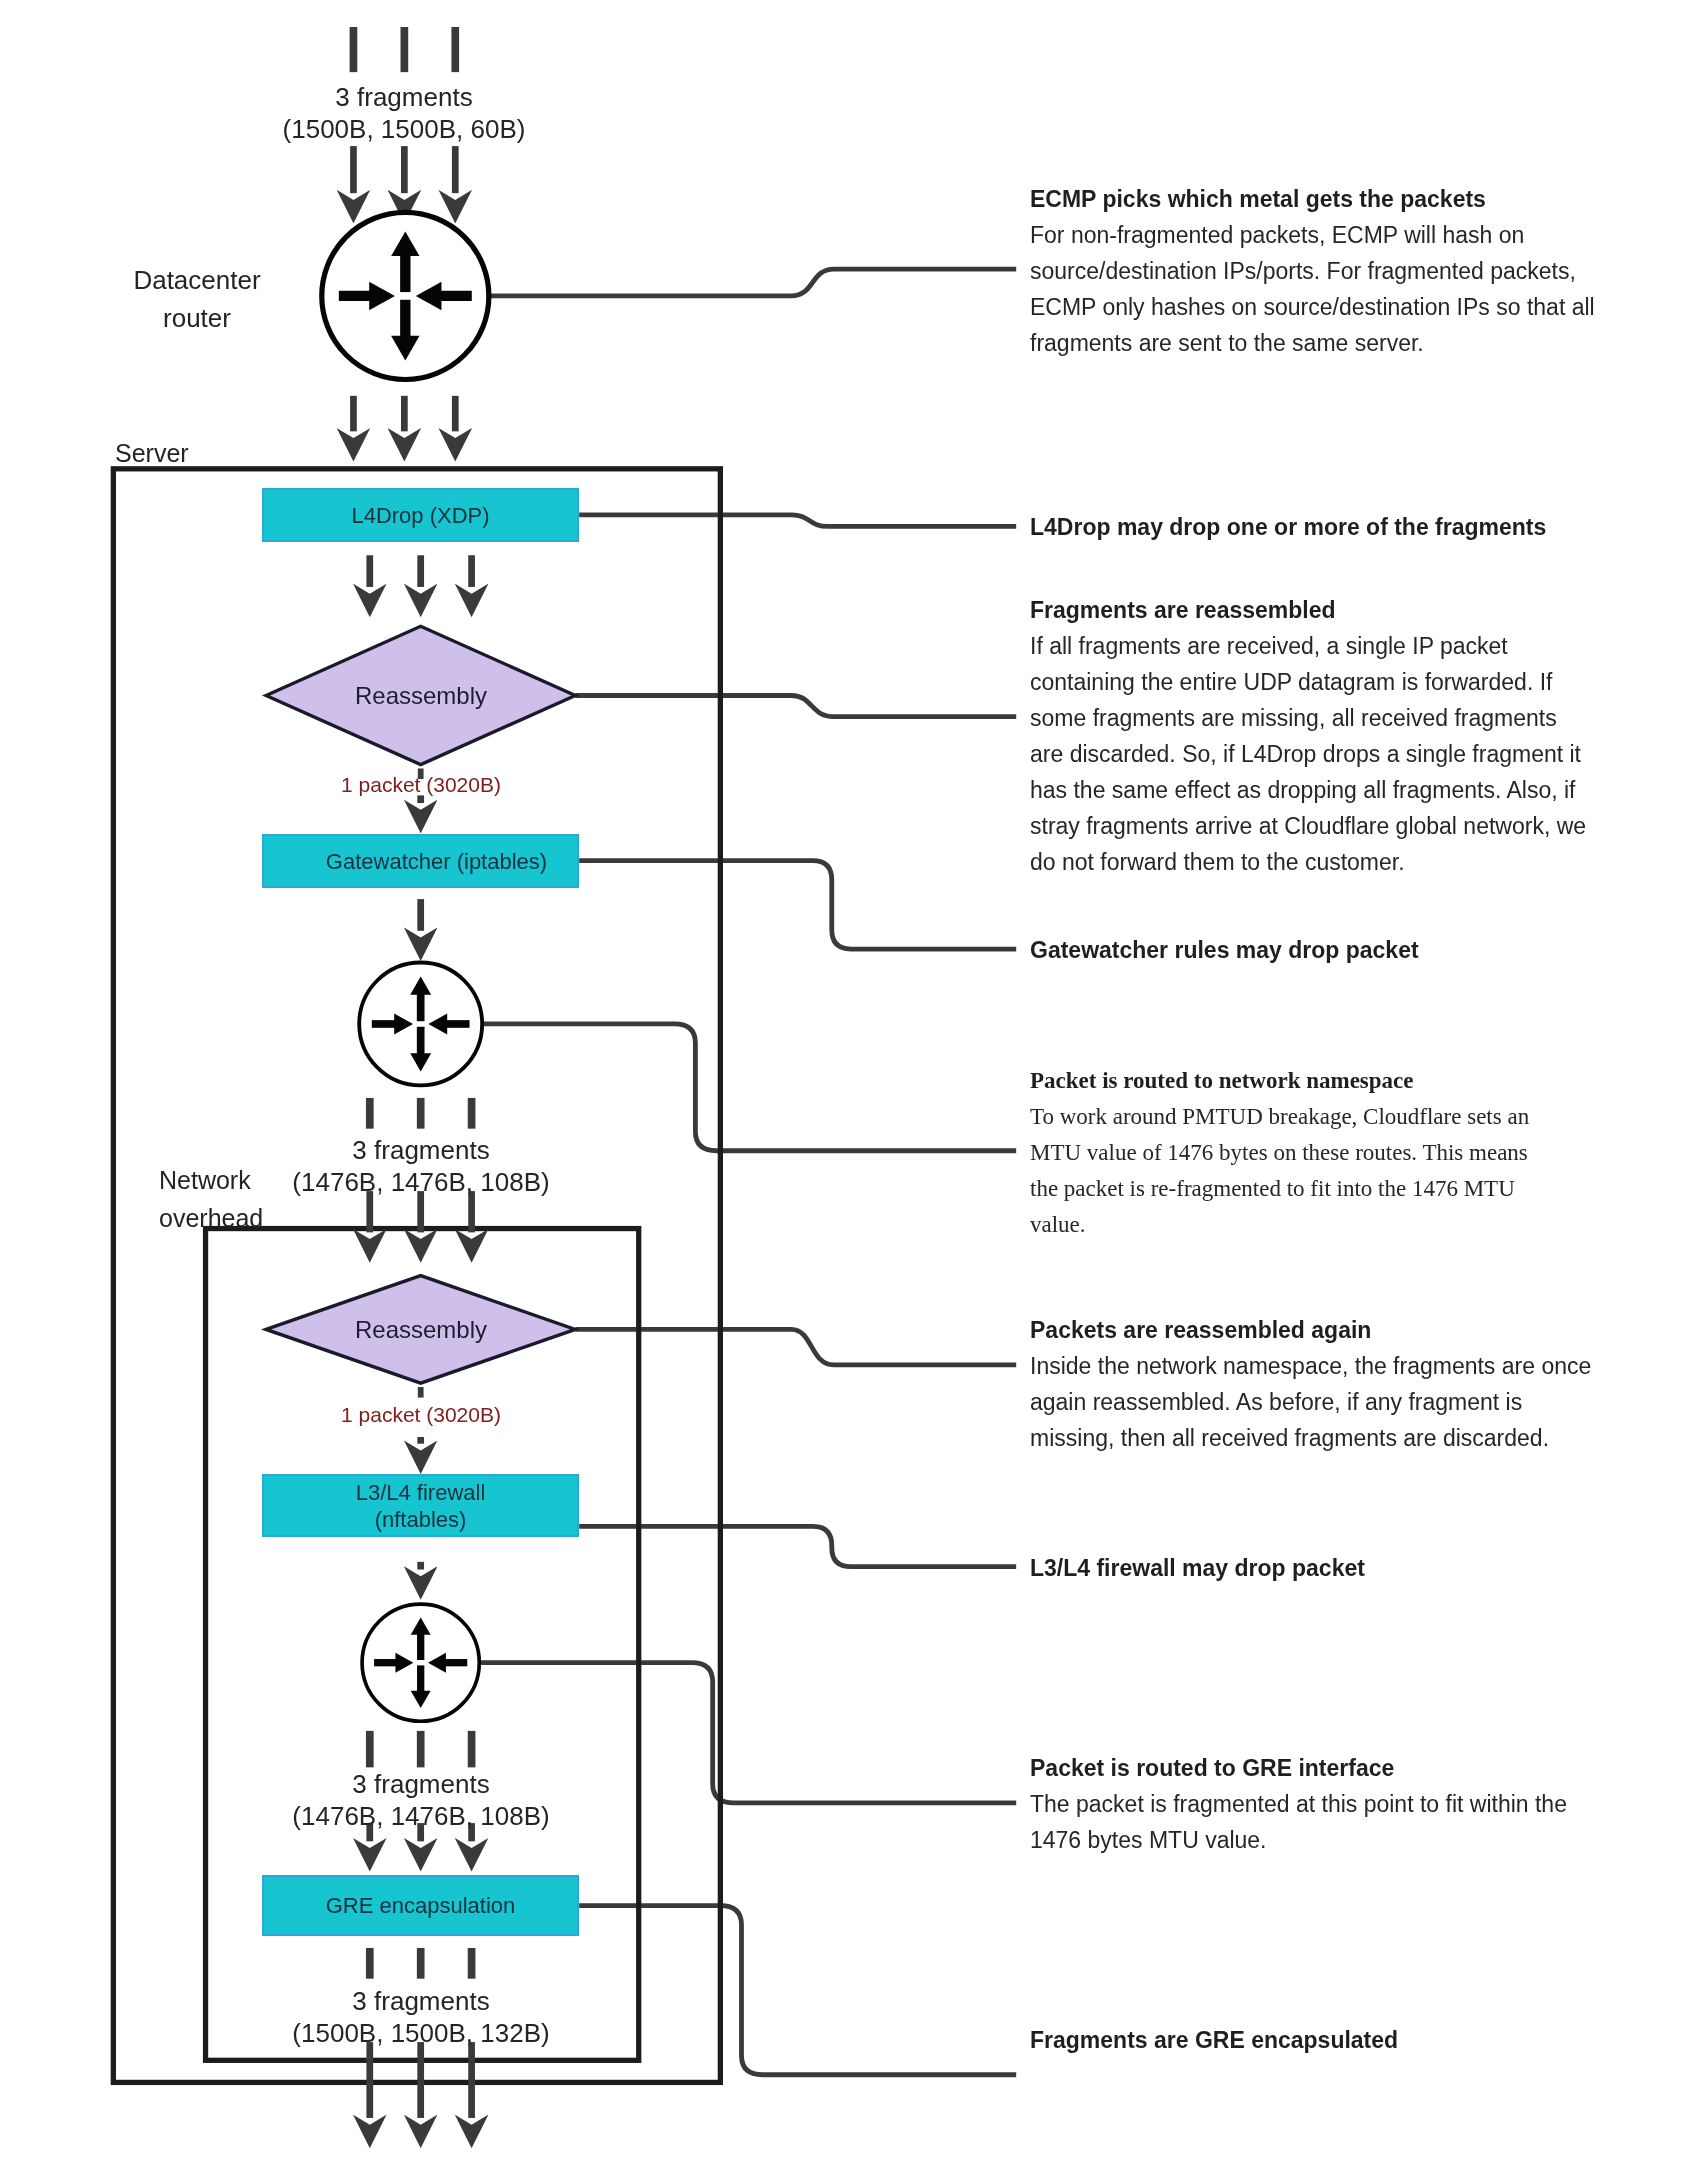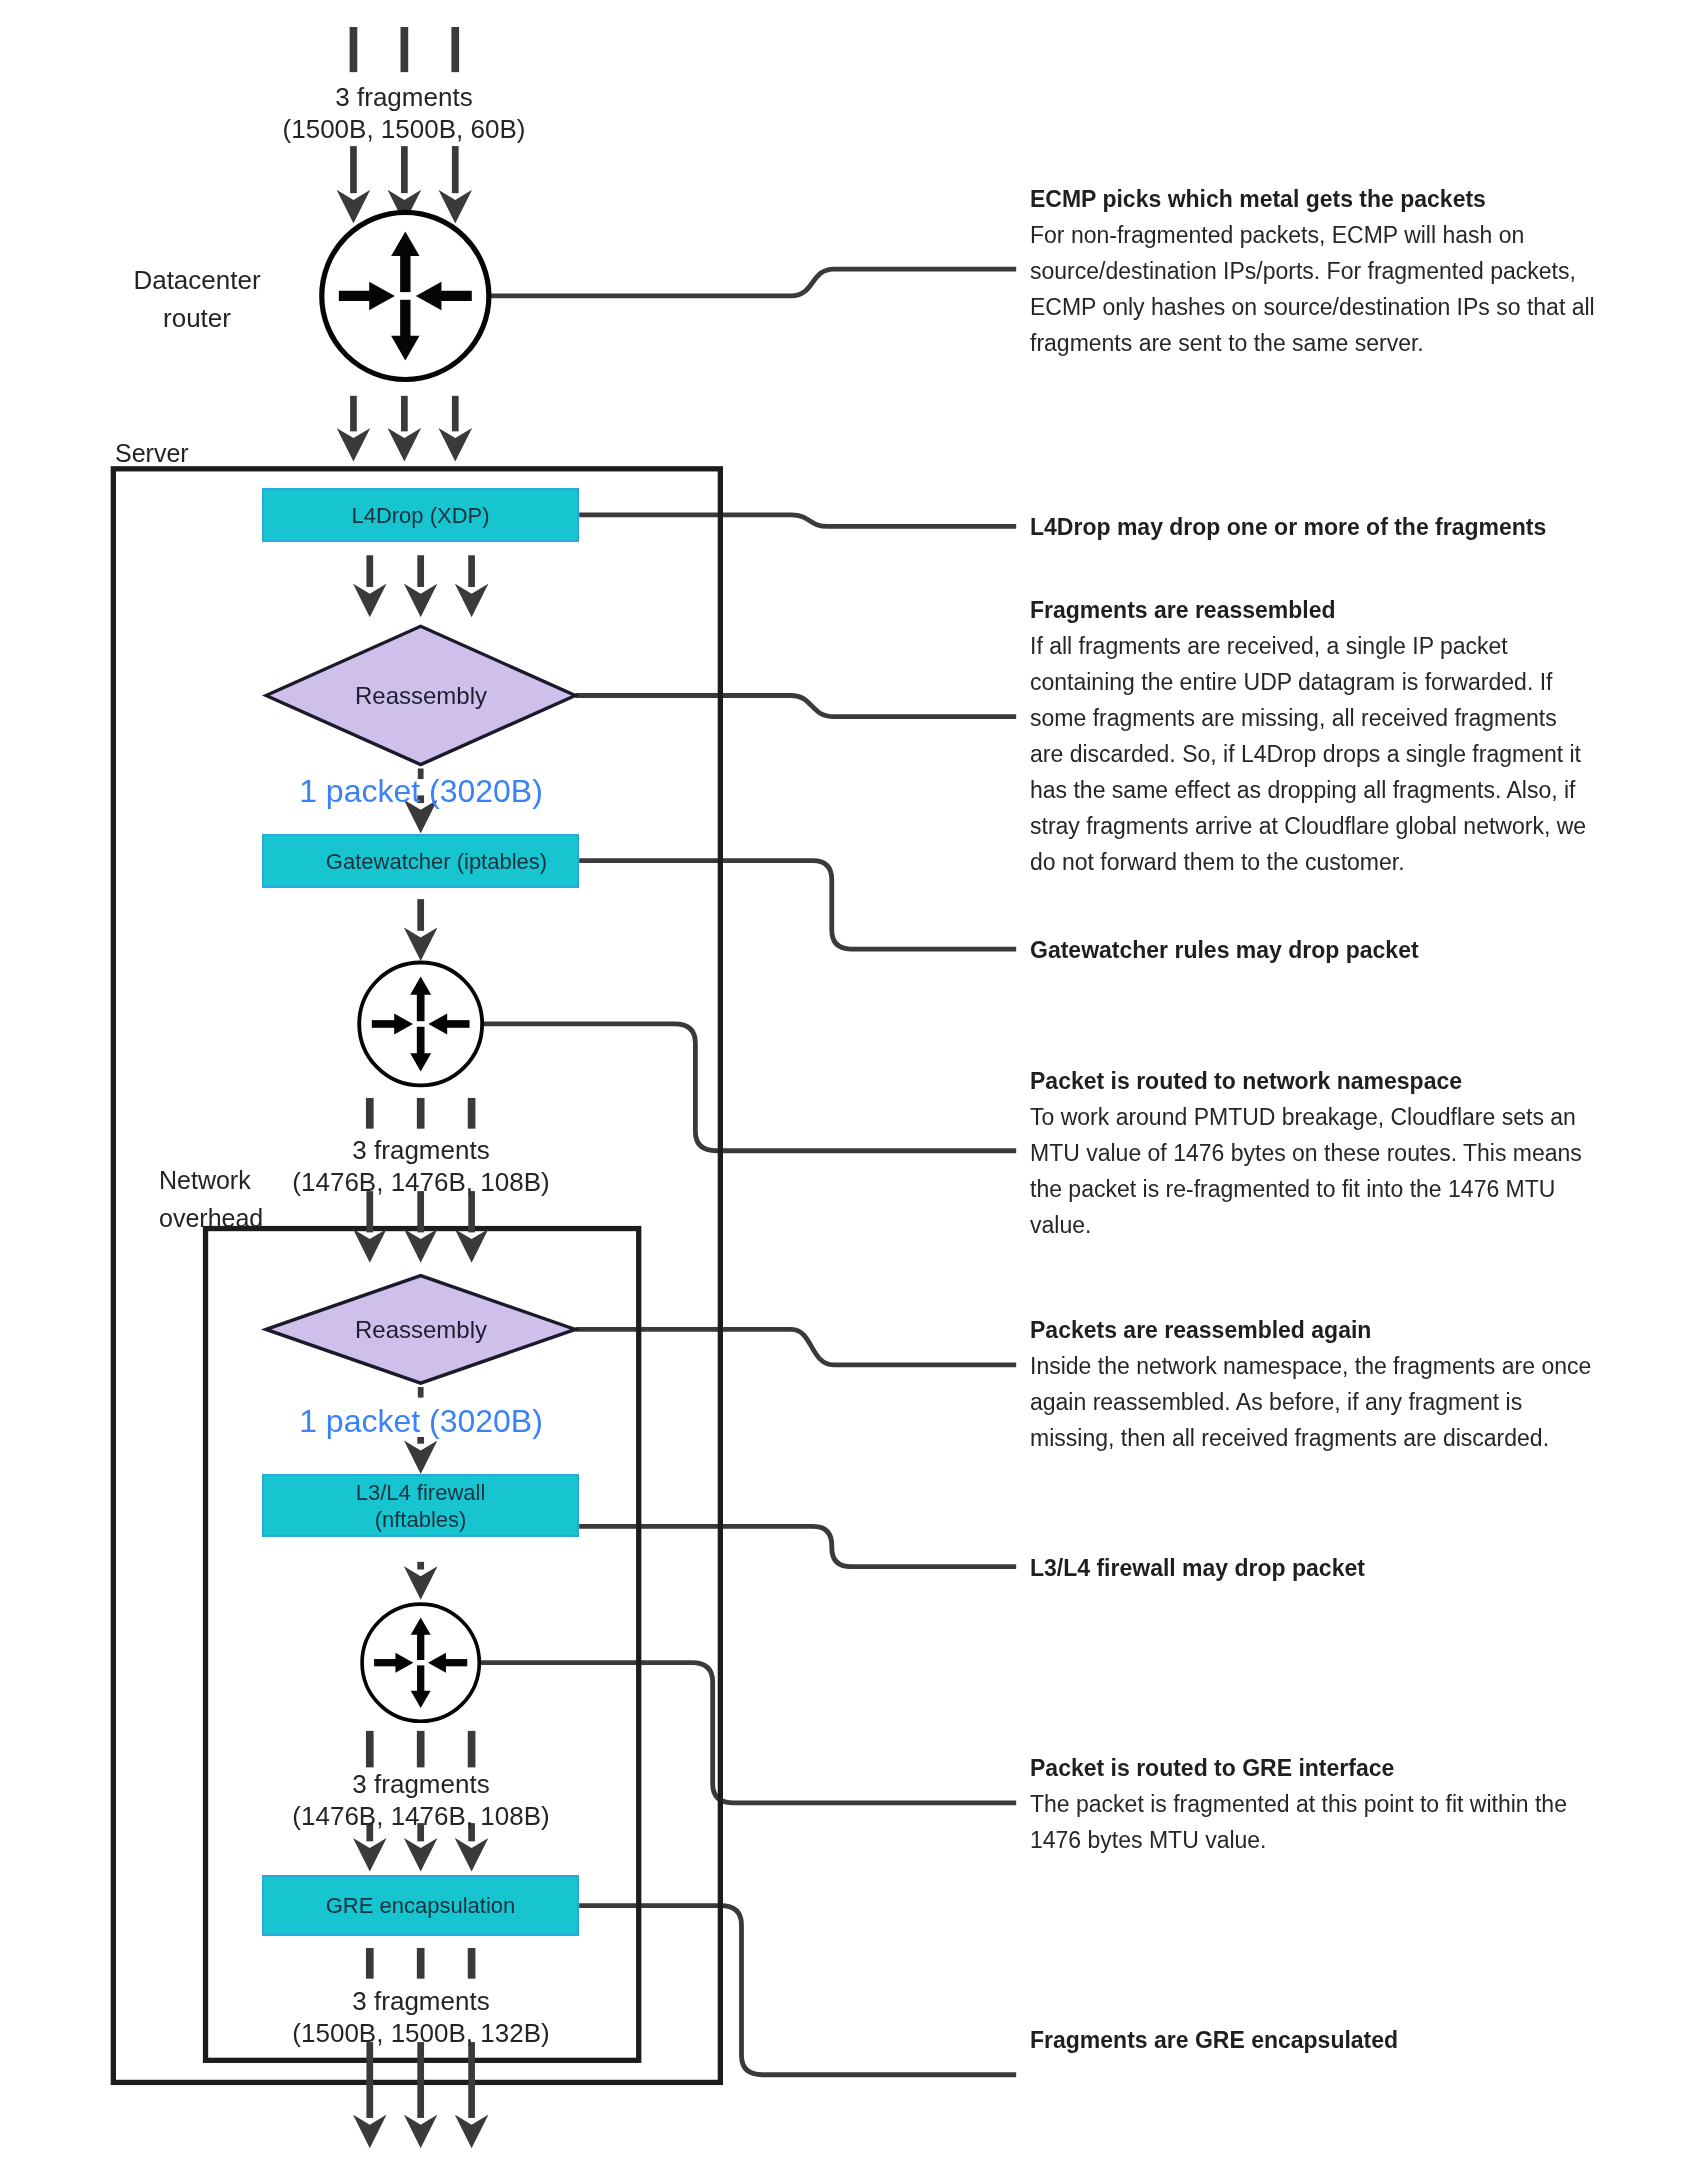--- a/index.html
+++ b/index.html
@@ -2,21 +2,21 @@
 <html><head>
 <meta charset="utf-8">
 <style>
   html,body{margin:0;padding:0;background:#ffffff;}
   .stage{position:relative;width:1701px;height:2168px;background:#ffffff;overflow:hidden;
          font-family:"Liberation Sans",sans-serif;color:#1a1a1a;}
   svg.layer{position:absolute;left:0;top:0;}
   .lbl{position:absolute;white-space:pre-line;}
   .center-lbl{transform:translate(-50%,-50%);text-align:center;}
   .frag-lbl{font-size:26px;line-height:32px;transform:translateX(-50%);text-align:center;color:#242424;}
-  .packet-lbl{font-size:32px;transform:translateX(-50%);text-align:center;color:#3b82f6;}
+  .packet-lbl{font-size:21px;transform:translateX(-50%);text-align:center;color:#7f1d1d;}
   .node-lbl{font-size:22px;color:#16323e;line-height:27px;}
   .diamond-lbl{font-size:24px;color:#1e1e30;}
   .side-lbl{font-size:25px;color:#242424;line-height:38px;}
   .dc-lbl{font-size:26px;line-height:38px;text-align:center;color:#242424;}
   .ann{position:absolute;left:1030px;width:665px;font-size:23px;line-height:36px;color:#262626;}
   .ann-title{font-weight:bold;color:#1f1f1f;white-space:pre-line;}
   .ann-body{white-space:pre-line;}
   .node-box{position:absolute;background:#17C5D1;border:2.9px solid #2BA7DB;box-sizing:border-box;
             display:flex;align-items:center;justify-content:center;text-align:center;}
 </style>
@@ -183,21 +183,21 @@
 some fragments are missing, all received fragments
 are discarded. So, if L4Drop drops a single fragment it
 has the same effect as dropping all fragments. Also, if
 stray fragments arrive at Cloudflare global network, we
 do not forward them to the customer.</div>
   </div>
   <div class="ann" style="top:932px;">
     <div class="ann-title">Gatewatcher rules may drop packet</div>
     <div class="ann-body"></div>
   </div>
-  <div class="ann" style="top:1063px;">
+  <div class="ann" style="top:1063px;font-family:Liberation Serif, serif;">
     <div class="ann-title">Packet is routed to network namespace</div>
     <div class="ann-body">To work around PMTUD breakage, Cloudflare sets an
 MTU value of 1476 bytes on these routes. This means
 the packet is re-fragmented to fit into the 1476 MTU
 value.</div>
   </div>
   <div class="ann" style="top:1312px;">
     <div class="ann-title">Packets are reassembled again</div>
     <div class="ann-body">Inside the network namespace, the fragments are once
 again reassembled. As before, if any fragment is

